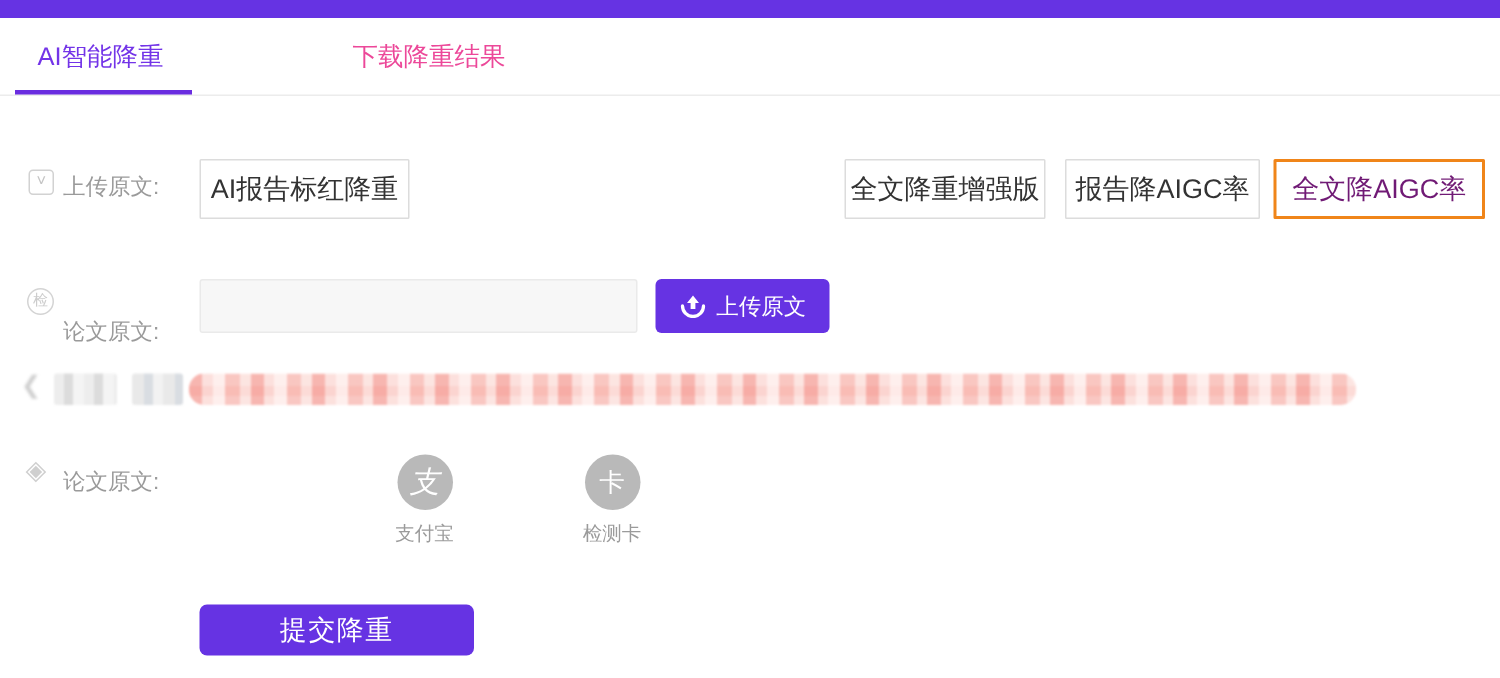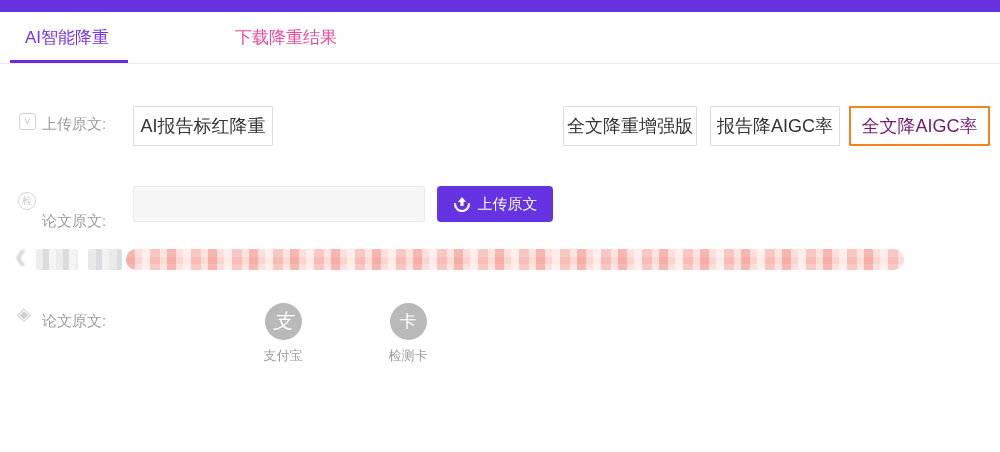--- a/index.html
+++ b/index.html
@@ -127,14 +127,15 @@
     <div class="pay-label">支付宝</div>
   </div>
 
   <div class="pay-item" style="left:380px">
     <div class="pay-circle">
       <span class="pay-glyph" style="font-size:17px">卡</span>
     </div>
     <div class="pay-label">检测卡</div>
   </div>
 
+  <button class="submit-btn">提交降重</button>
 
 </div>
 
 </body></html>

